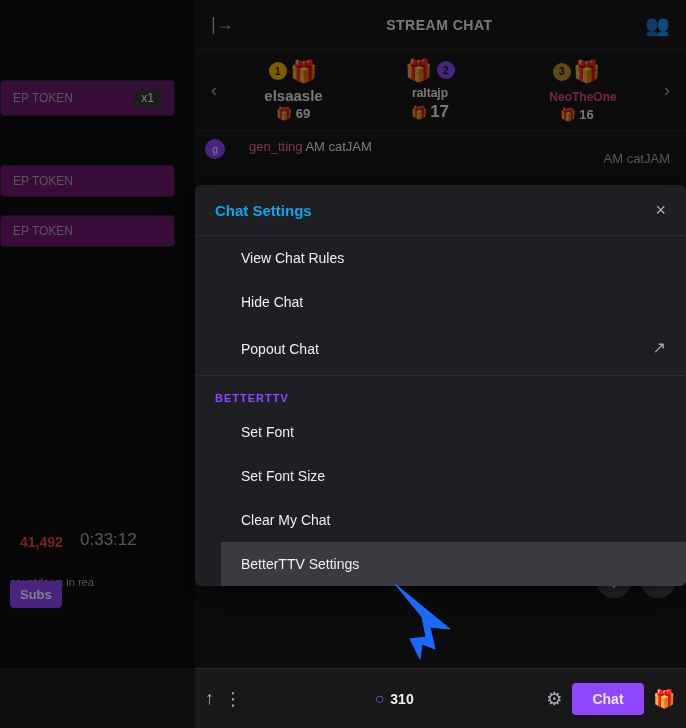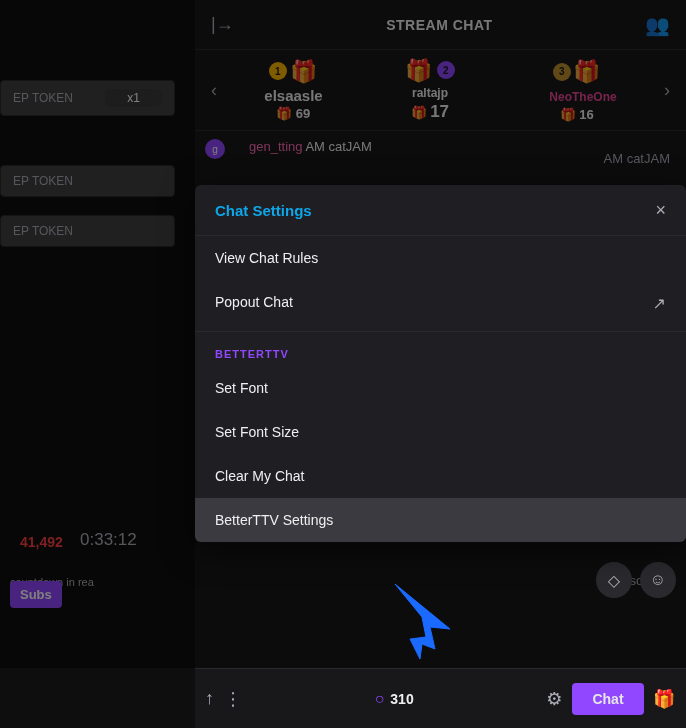--- a/index.html
+++ b/index.html
@@ -19,40 +19,40 @@
       top: 0;
       width: 195px;
       height: 728px;
       background: #0e0e0e;
     }
 
     .token-item {
       position: absolute;
       left: 0;
       width: 175px;
-      background: #404040;
+      background: #701a75;
       border: 1px solid #2a2a2e;
       border-radius: 4px;
       padding: 8px 12px;
       display: flex;
       justify-content: space-between;
       align-items: center;
     }
 
     .token-label {
       color: #adadb8;
       font-size: 12px;
     }
 
     .token-count {
       color: #fff;
       font-size: 12px;
       background: #3a3a3d;
-      padding: 2px 22px;
-      border-radius: 6px;
+      padding: 2px 8px;
+      border-radius: 1px;
     }
 
     .token1 { top: 80px; }
     .token2 { top: 165px; }
     .token3 { top: 215px; }
 
     .subs-badge {
       position: absolute;
       left: 10px;
       bottom: 120px;
@@ -268,23 +268,24 @@
       border: none;
       line-height: 1;
     }
 
     .modal-menu-item {
       padding: 14px 20px;
       color: #efeff1;
       font-size: 14px;
       cursor: pointer;
       display: flex;
-      align-items: flex-start;
+      align-items: flex-end;
       justify-content: space-between;
       transition: background 0.1s;
+      margin-left: 26px;
     }
 
     .modal-menu-item.highlighted {
       background: #3a3a40;
     }
 
     .modal-divider {
       height: 1px;
       background: #2a2a2e;
       margin: 4px 0;
@@ -487,20 +488,23 @@
 <div class="chat-settings-modal">
   <div class="modal-header">
     <span class="modal-title">Chat Settings</span>
     <button class="modal-close">×</button>
   </div>
 
   <div class="modal-menu-item">
     <span>View Chat Rules</span>
   </div>
 
+  <div class="modal-menu-item">
+    <span>Hide Chat</span>
+  </div>
 
   <div class="modal-menu-item">
     <span>Popout Chat</span>
     <span class="popout-icon">↗</span>
   </div>
 
   <div class="modal-divider"></div>
 
   <div class="section-label">BETTERTTV</div>
 

